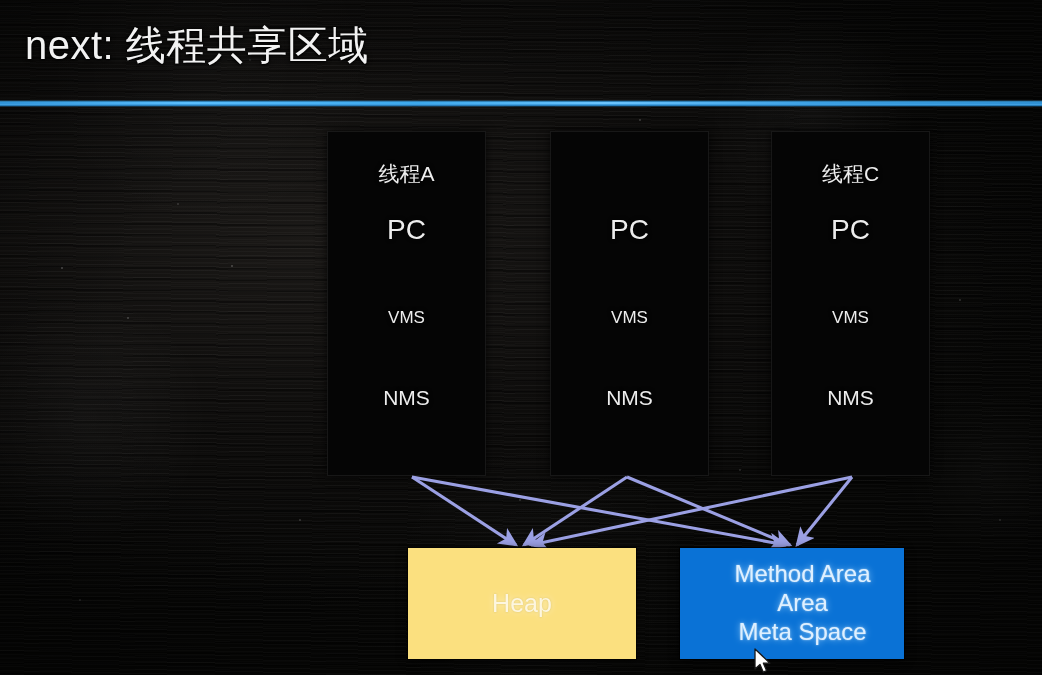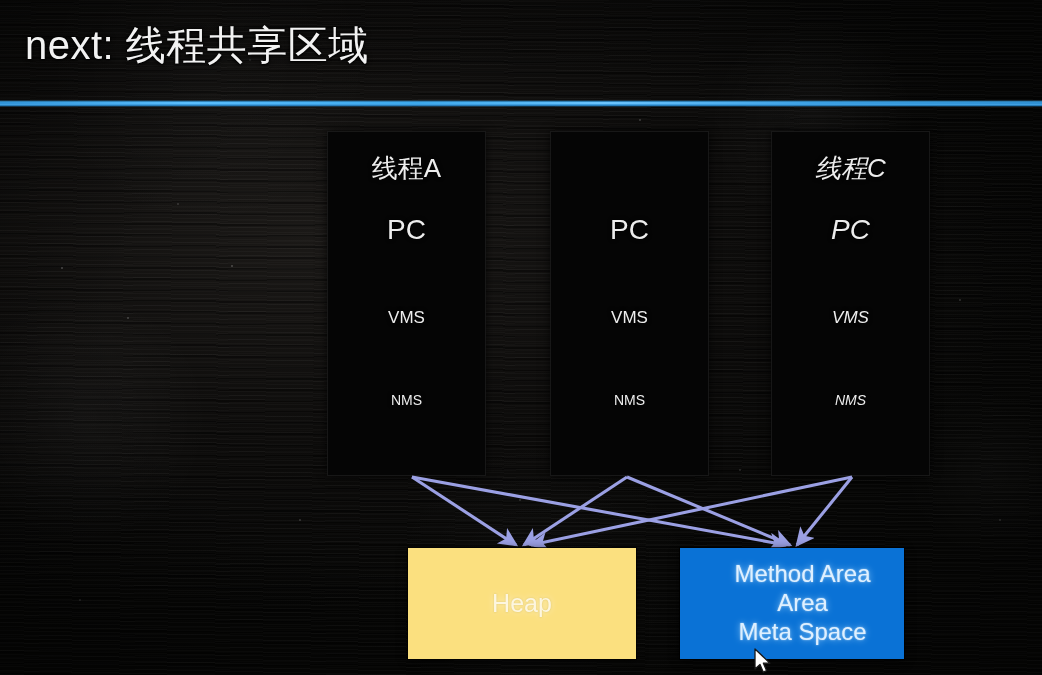--- a/index.html
+++ b/index.html
@@ -113,24 +113,24 @@
     box-shadow:0 0 0 1px rgba(25,25,25,.9), 0 0 10px rgba(0,0,0,.9);
   }
   .thread-box .tb-label {
     position:absolute;
     left:0; width:100%;
     text-align:center;
     color:#ededed;
     text-shadow:0 0 4px rgba(0,0,0,.9);
     white-space:nowrap;
   }
-  .tb-title { top:19px;  font-size:26px; }
+  .tb-title { top:28px;  font-size:21px; }
   .tb-pc    { top:82px;  font-size:28px; }
   .tb-vms   { top:176px; font-size:17px; }
-  .tb-nms   { top:260px; font-size:14px; }
+  .tb-nms   { top:254px; font-size:21px; }
 
   
   .region-box {
     position:absolute;
     display:flex;
     flex-direction:column;
     align-items:center;
     justify-content:center;
     text-align:center;
     box-shadow:0 0 0 1px rgba(0,0,0,.75), 0 2px 9px rgba(0,0,0,.75);
@@ -190,21 +190,21 @@
     <div class="tb-label tb-vms">VMS</div>
     <div class="tb-label tb-nms">NMS</div>
   </div>
 
   <div class="thread-box" id="thread-box-b" style="left:551px; top:132px; width:157px; height:343px;">
     <div class="tb-label tb-pc">PC</div>
     <div class="tb-label tb-vms">VMS</div>
     <div class="tb-label tb-nms">NMS</div>
   </div>
 
-  <div class="thread-box" id="thread-box-c" style="left:772px; top:132px; width:157px; height:343px;font-style:italic;">
+  <div class="thread-box" id="thread-box-c" style="left:772px; top:132px; width:157px; height:343px;">
     <div class="tb-label tb-title">线程C</div>
     <div class="tb-label tb-pc">PC</div>
     <div class="tb-label tb-vms">VMS</div>
     <div class="tb-label tb-nms">NMS</div>
   </div>
 
   <svg id="arrows" viewBox="0 0 1042 675" width="1042" height="675">
     <defs>
       <marker id="ah" markerWidth="7" markerHeight="7" refX="5.4" refY="3" orient="auto" markerUnits="strokeWidth">
         <path d="M0,0 L6.2,3 L0,6 L1.6,3 Z" fill="#9ba0e4"></path>

